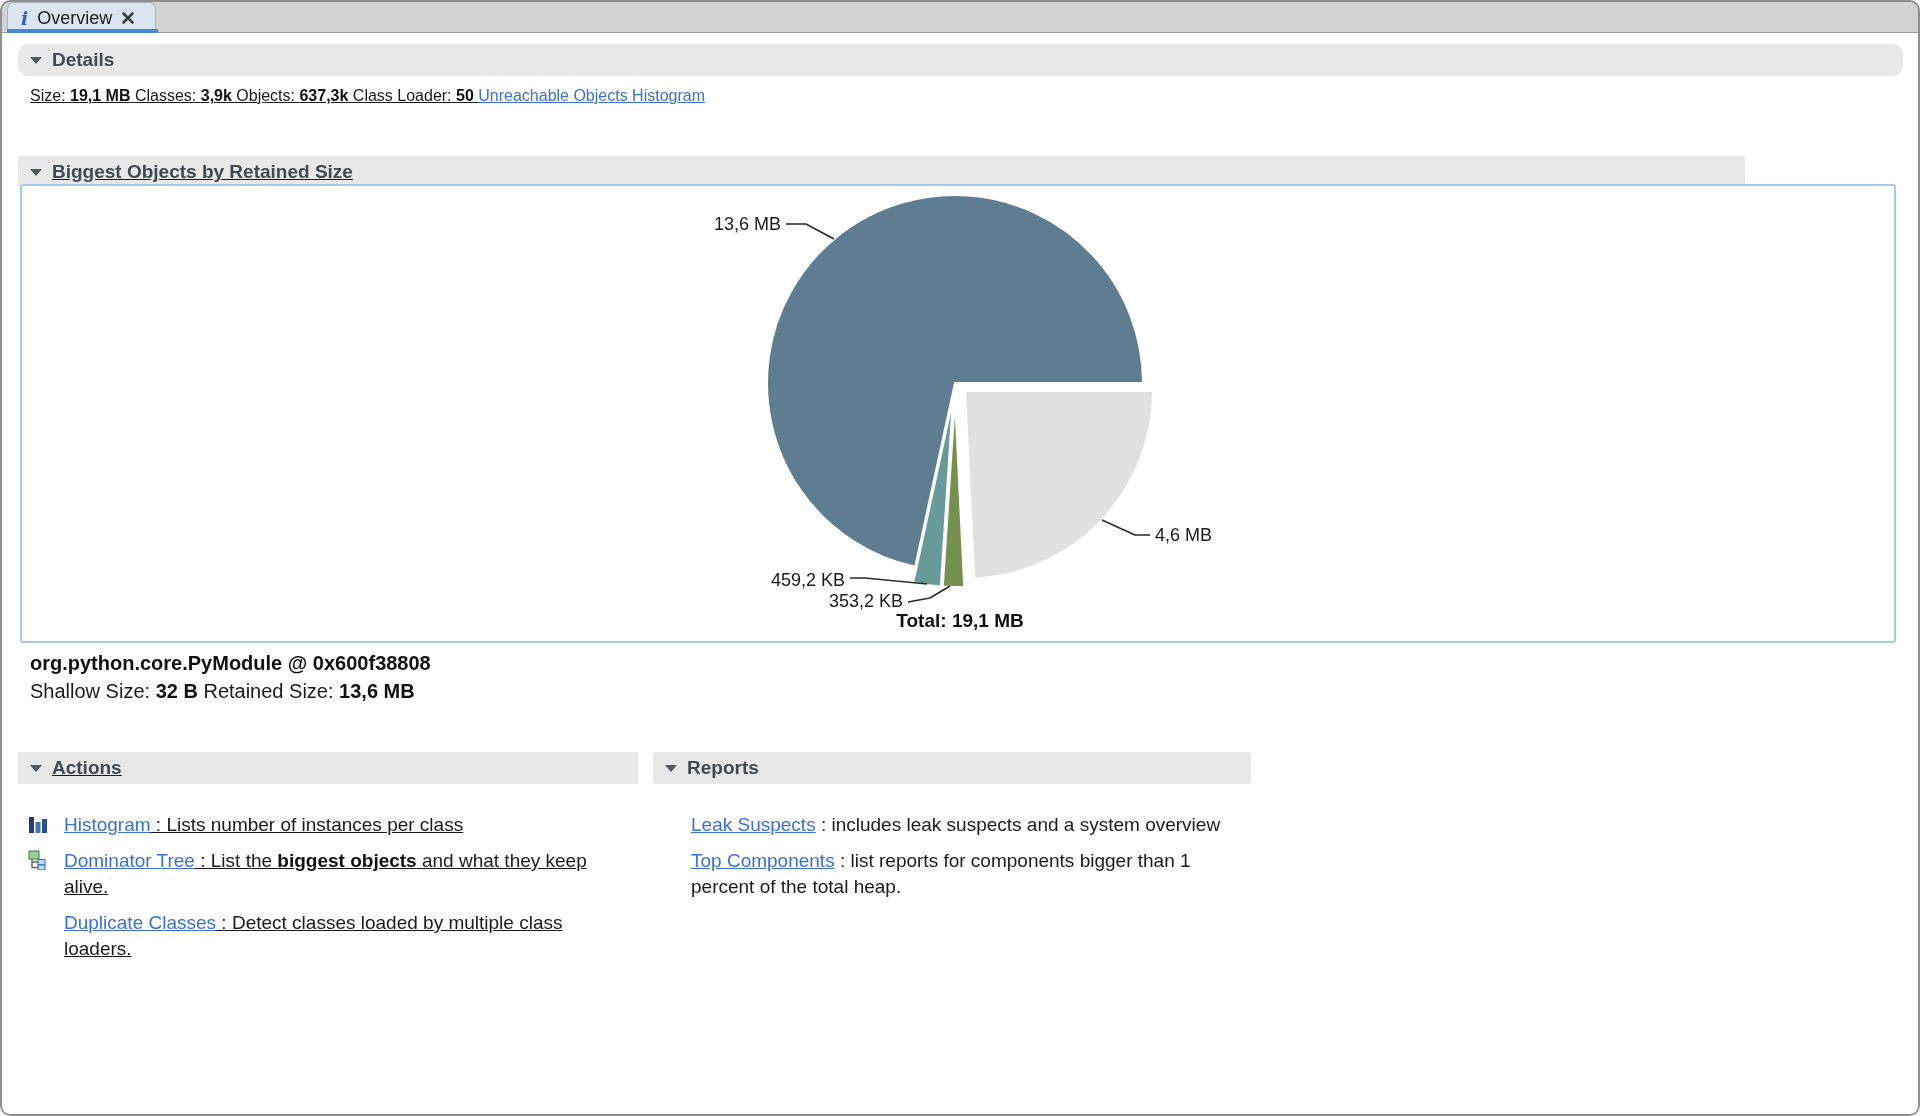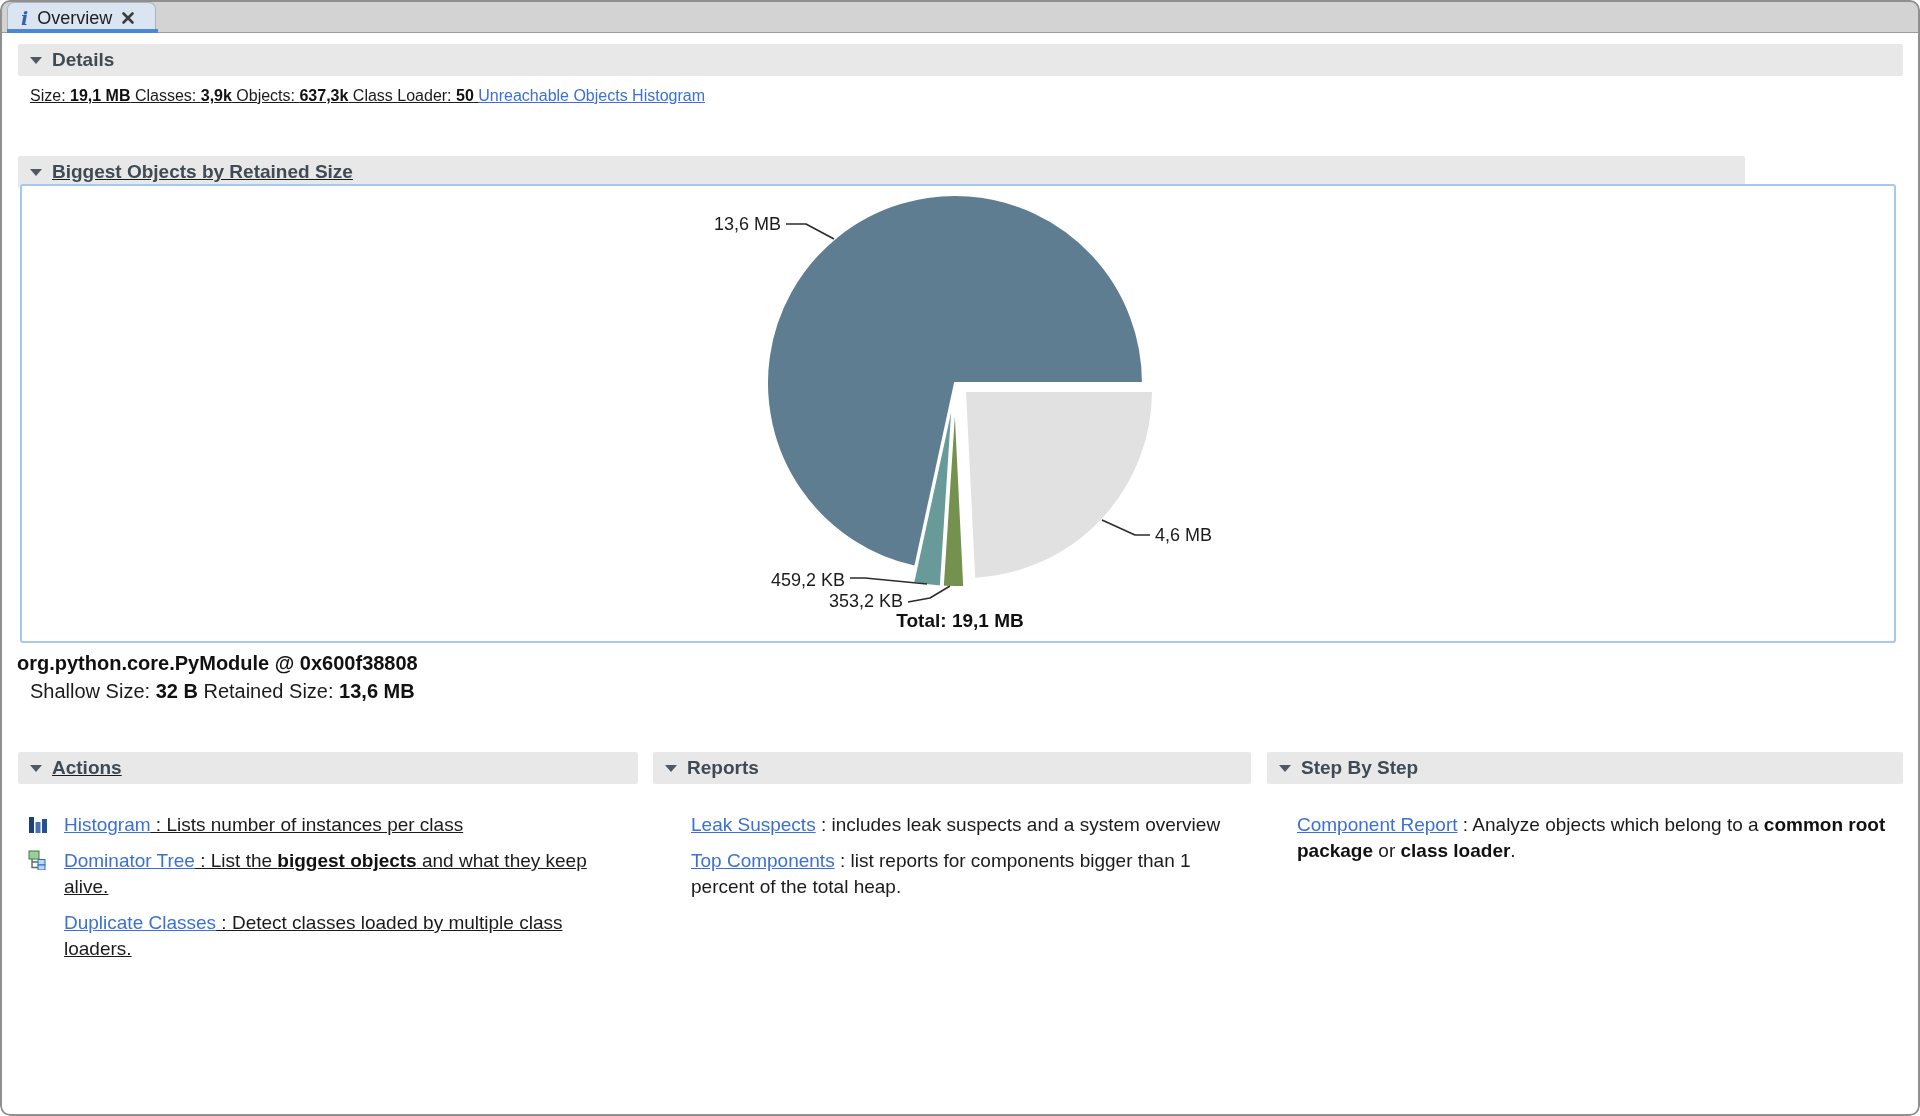--- a/index.html
+++ b/index.html
@@ -39,21 +39,21 @@
 
   
   #chart-panel { position:absolute; left:20px; top:184px; width:1876px; height:459px;
          border:2px solid #a8c7ef; border-radius:3px; background:#fff; }
   #pie-svg { position:absolute; left:0; top:0; }
   .callout-line { fill:none; stroke:#2b2b2b; stroke-width:1.6; stroke-linejoin:round; }
   .callout-text { font-family:"Liberation Sans", sans-serif; font-size:18px; fill:#1b1b1b; }
   .total-text { font-family:"Liberation Sans", sans-serif; font-size:19px; font-weight:bold; fill:#111; }
 
   
-  #sel-title { position:absolute; left:17px; top:652px; font-size:20px; font-weight:bold; color:#111; }
+  #sel-title { position:absolute; left:30px; top:652px; font-size:20px; font-weight:bold; color:#111; }
   #sel-line  { position:absolute; left:30px; top:680px; font-size:20px; }
 
   
   .col { position:absolute; top:752px; }
   .col .hdr { position:relative; width:100%; }
   .items { margin-top:28px; font-size:19px; line-height:26px; }
   .item { position:relative; margin-bottom:10px; }
   #col-actions { left:18px;  width:620px;text-decoration:underline; }
   #col-reports { left:653px; width:598px; }
   #col-steps   { left:1267px; width:636px; }
@@ -73,21 +73,21 @@
       <span class="tab-label">Overview</span>
       <span class="close-x">
         <svg width="14" height="14" viewBox="0 0 14 14">
           <path d="M2.5 2.5 L11.5 11.5 M11.5 2.5 L2.5 11.5" stroke="#3d3d3d" stroke-width="2.6" stroke-linecap="round" fill="none"></path>
         </svg>
       </span>
     </div>
     <div id="tab-underline"></div>
   </div>
 
-  <div class="hdr" style="left:18px; top:44px; width:1885px;">
+  <div class="hdr" style="left:18px; top:44px; width:1885px;border-radius:10px;">
     <span class="tri"></span>
     <span class="hlabel">Details</span>
   </div>
   <div id="details-line"><span>Size: </span><span class="b">19,1 MB</span><span> Classes: </span><span class="b">3,9k</span><span> Objects: </span><span class="b">637,3k</span><span> Class Loader: </span><span class="b">50</span><span> </span><a class="lnk" href="#">Unreachable Objects Histogram</a></div>
 
   <div class="hdr" style="left:18px; top:156px; width:1727px;text-decoration:underline;">
     <span class="tri"></span>
     <span class="hlabel">Biggest Objects by Retained Size</span>
   </div>
 
@@ -137,23 +137,14 @@
     <div class="hdr">
       <span class="tri"></span>
       <span class="hlabel">Reports</span>
     </div>
     <div class="items">
         <div class="item"><a class="lnk" href="#">Leak Suspects</a><span> : includes leak suspects and a system overview</span></div>
         <div class="item"><a class="lnk" href="#">Top Components</a><span> : list reports for components bigger than 1 percent of the total heap.</span></div>
       </div>
   </div>
 
-  <div class="col" id="col-steps">
-    <div class="hdr">
-      <span class="tri"></span>
-      <span class="hlabel">Step By Step</span>
-    </div>
-    <div class="items">
-        <div class="item"><a class="lnk" href="#">Component Report</a><span> : Analyze objects which belong to a </span><span class="b">common root package</span><span> or </span><span class="b">class loader</span><span>.</span></div>
-      </div>
-  </div>
 
 </div>
 
 </body></html>

